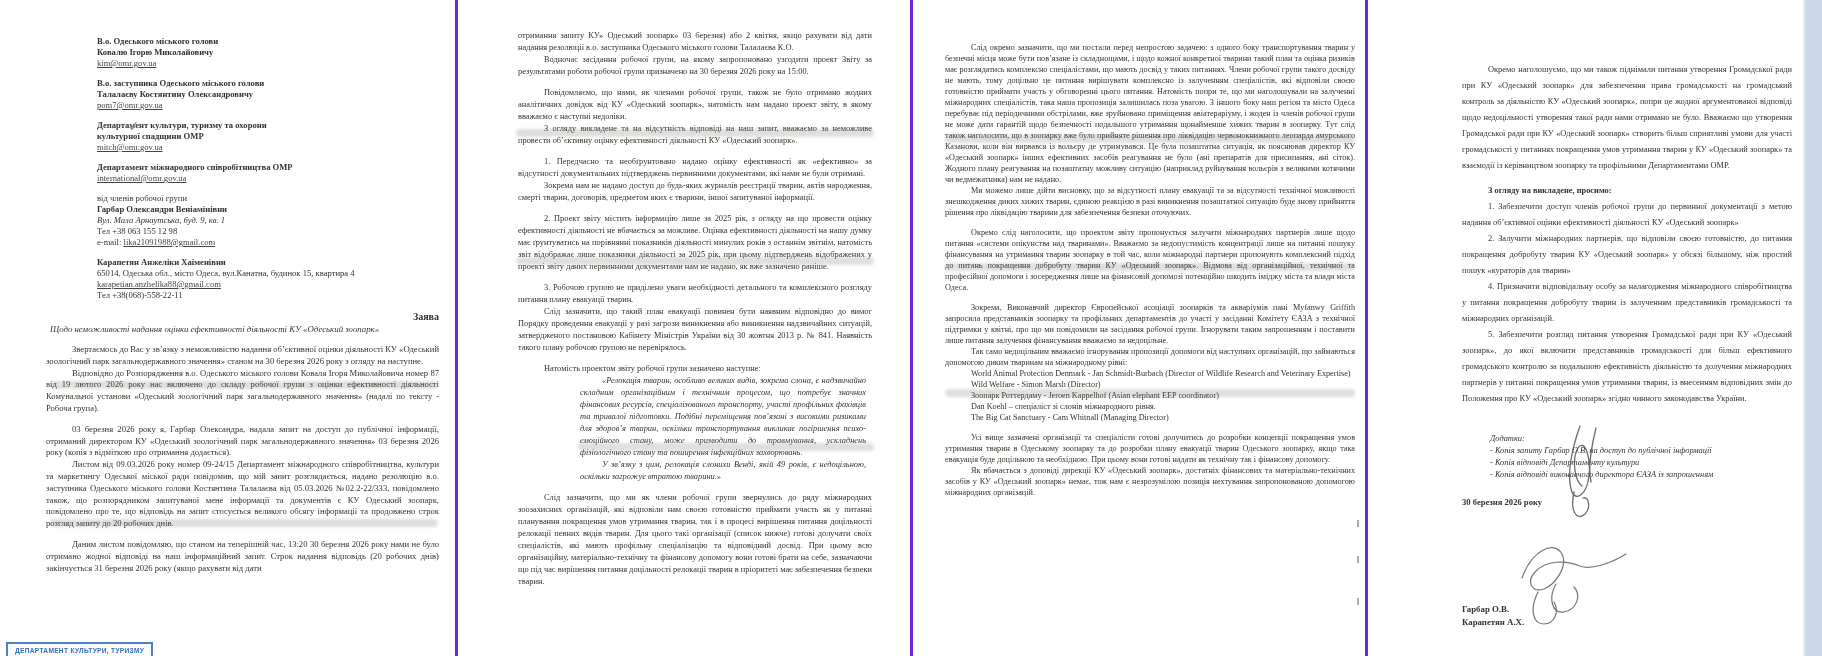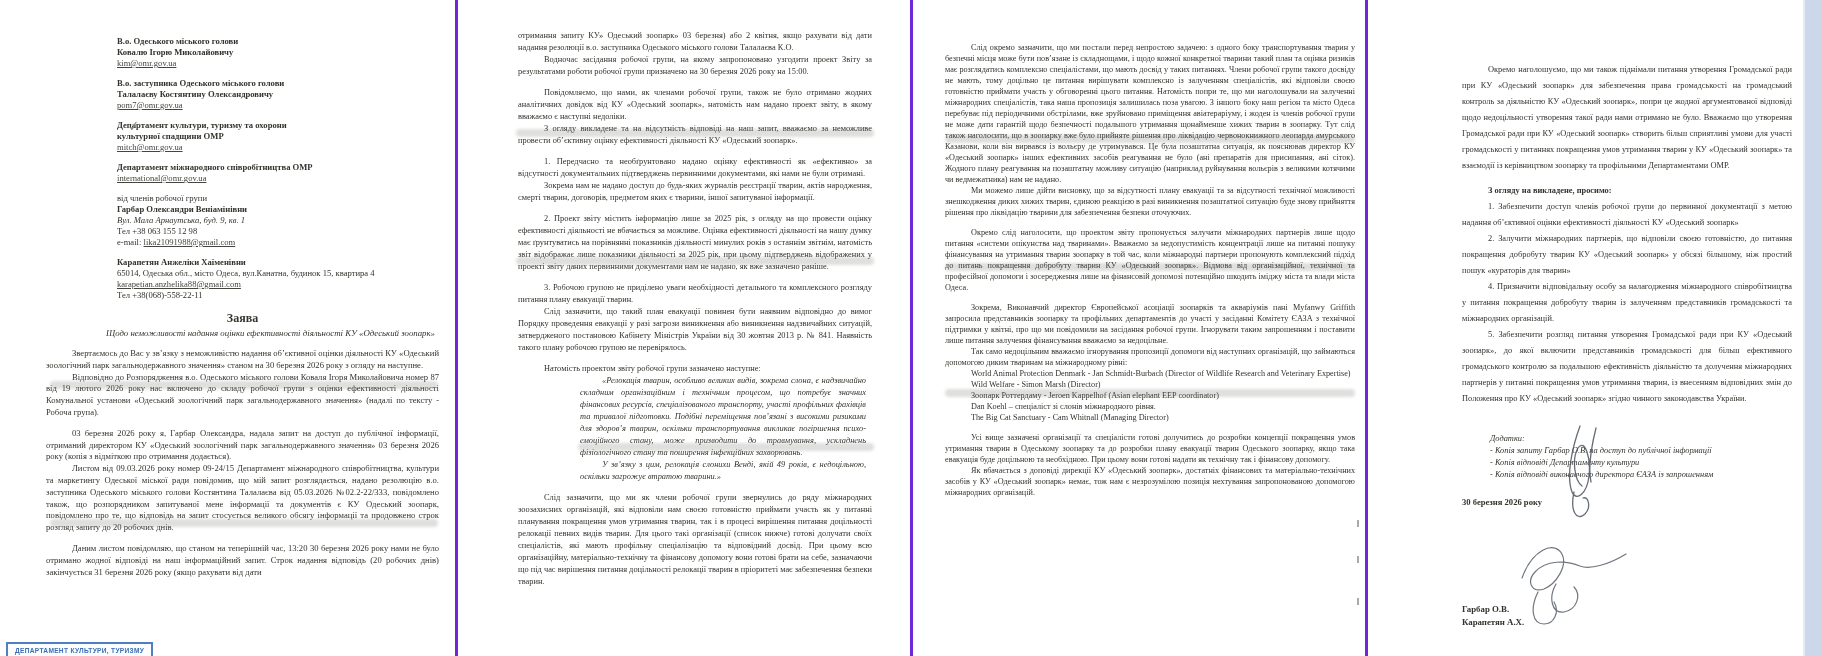--- a/index.html
+++ b/index.html
@@ -7,30 +7,30 @@
   body{font-family:"Liberation Serif","DejaVu Serif",serif;color:#33322c}
   .sheet{position:relative;width:1822px;height:656px;background:#fefefdff;overflow:hidden;display:flex}
   .page{position:relative;height:656px;overflow:hidden;background:#fff}
   .page+.page{border-left:3px solid #6d28d9}
   #p1{width:455px;padding:36px 16px 0 46px}
   #p2{width:455px;padding:30px 38px 0 60px}
   #p3{width:455px;padding:42px 10px 0 32px}
   #p4{width:457px;padding:62px 30px 0 94px}
 
   
-  .addr-col{margin-left:71px;width:294px;font-size:8.6px;line-height:11px}
+  .addr-col{margin-left:51px;width:294px;font-size:8.6px;line-height:11px}
   .addr{margin-bottom:9px}
   .addr div{min-height:11px}
   .b{font-weight:bold}
   .i{font-style:italic}
   .em{text-decoration:underline;color:#45443e;cursor:pointer}
   .check{position:absolute;left:128px;top:118px;color:#8d8d87;font-size:14px;transform:rotate(-8deg);font-family:"DejaVu Sans",sans-serif}
 
-  .title{margin-top:10px;text-align:center;font-weight:bold;font-size:12px}
-  .subtitle{text-align:right;font-style:italic;font-size:8.8px;line-height:11px;margin:2px 4px 9px}
+  .title{margin-top:10px;text-align:right;font-weight:bold;font-size:10px}
+  .subtitle{text-align:left;font-style:italic;font-size:8.8px;line-height:11px;margin:2px 4px 9px}
 
   .bp{margin:0;text-align:justify;text-indent:26px;font-size:8.6px;line-height:11.8px}
   #p2 .bp{font-size:8.4px;line-height:12px}
   #p3 .bp{font-size:8.2px;line-height:11px}
   #p4 .bp{font-size:8.4px;line-height:16px}
   .gap{margin-top:9px}
   .noind{text-indent:0}
 
   .quote{margin:0 6px 0 62px}
   .quote .bp{font-style:italic;text-indent:22px;line-height:11.6px}

